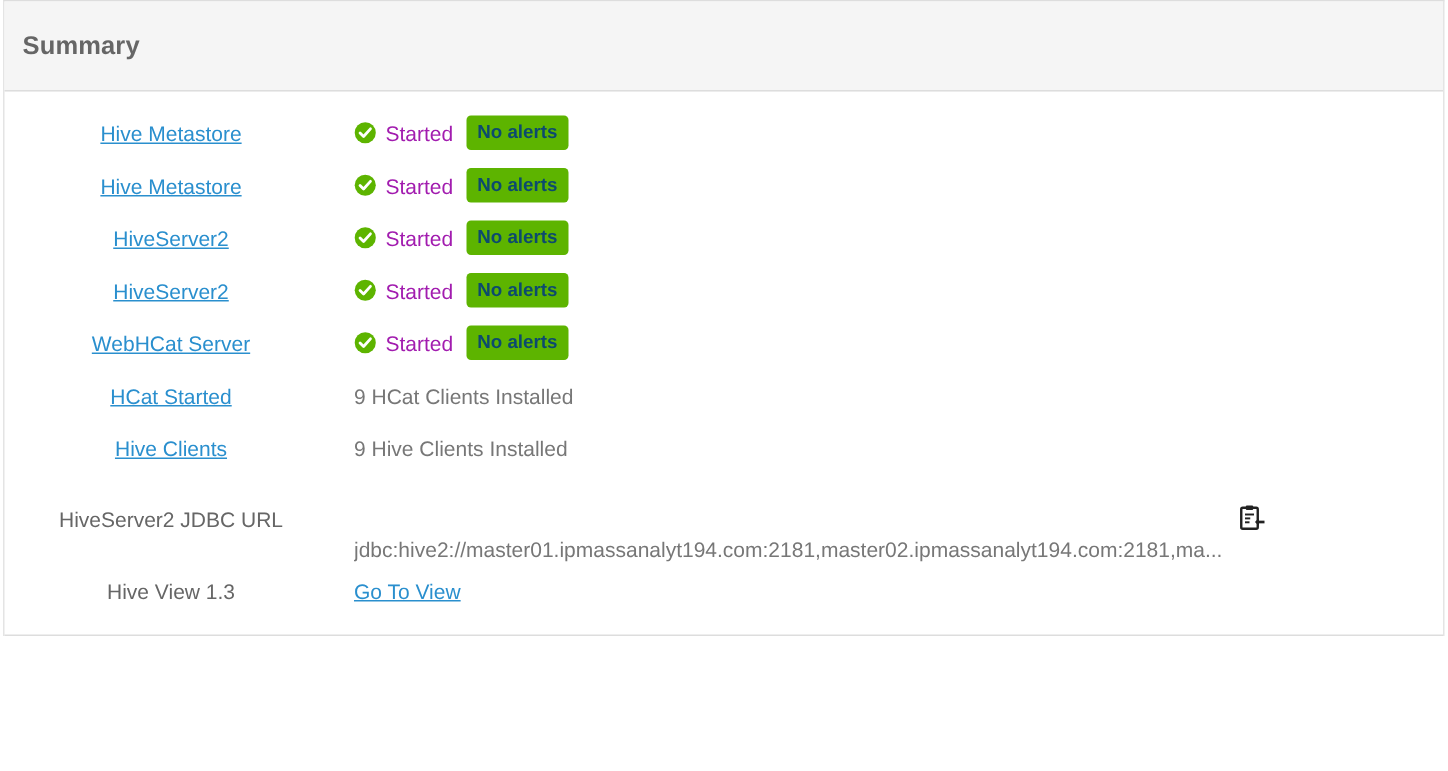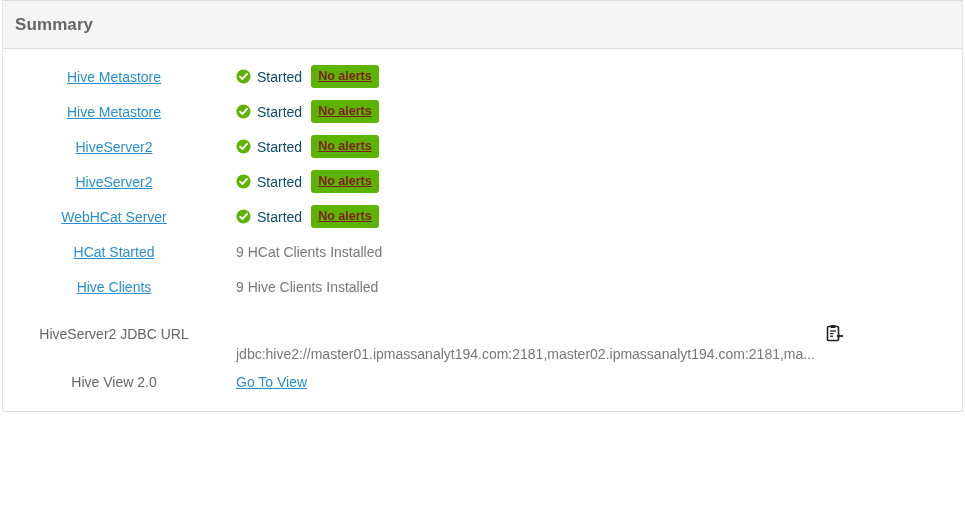--- a/index.html
+++ b/index.html
@@ -23,21 +23,21 @@
     margin: 0 auto;
     border-left: 1px solid #e4e4e4;
     border-right: 1px solid #e4e4e4;
     border-top: 1px solid #dddddd;
     background: #ffffff;
   }
 
   .panel-heading {
     background: #f5f5f5;
     border-bottom: 1px solid #dddddd;
-    height: 48px;
+    height: 60px;
     display: flex;
     align-items: center;
     padding: 0 12px;
   }
   .panel-title {
     font-size: 17px;
     font-weight: bold;
     color: #666666;
     letter-spacing: 0.1px;
   }
@@ -87,36 +87,35 @@
   .ok-icon {
     width: 15px;
     height: 15px;
     display: inline-block;
     flex: 0 0 auto;
     position: relative;
     top: 0px;
   }
 
   .status-text {
-    color: #0c4a6e;
+    color: #a21caf;
     font-size: 14px;
   }
 
   .badge-alerts {
     display: inline-block;
     background: #5db400;
-    color: #7f1d1d;
+    color: #0c4a6e;
     font-size: 12.5px;
     font-weight: bold;
     line-height: 1;
     padding: 5px 7px 6px 7px;
     border-radius: 3px;
     white-space: nowrap;
     margin-left: 3px;
-    text-decoration: underline;
   }
 
   .jdbc-value {
     display: flex;
     align-items: center;
     width: 700px;
   }
   .jdbc-text {
     color: #777777;
     overflow: hidden;
@@ -237,21 +236,21 @@
                     <line x1="6" y1="9.6" x2="9.5" y2="9.6" stroke="#222222" stroke-width="1.3"></line>
                     <line x1="6" y1="12.2" x2="9" y2="12.2" stroke="#222222" stroke-width="1.3"></line>
                     <path d="M19 12 L13.5 12" stroke="#222222" stroke-width="1.8"></path>
                     <path d="M15.2 9.6 L12.6 12 L15.2 14.4 Z" fill="#222222"></path>
                   </svg>
                 </span>
               </div>
             </td>
           </tr>
           <tr>
-            <td class="label-col"><span>Hive View 2.0</span></td>
+            <td class="label-col"><span>Hive View 1.3</span></td>
             <td class="value-col"><a class="link">Go To View</a></td>
           </tr>
         </tbody>
     </table>
   </div>
 
 </div>
 
 <div class="spacer-below"></div>
 

